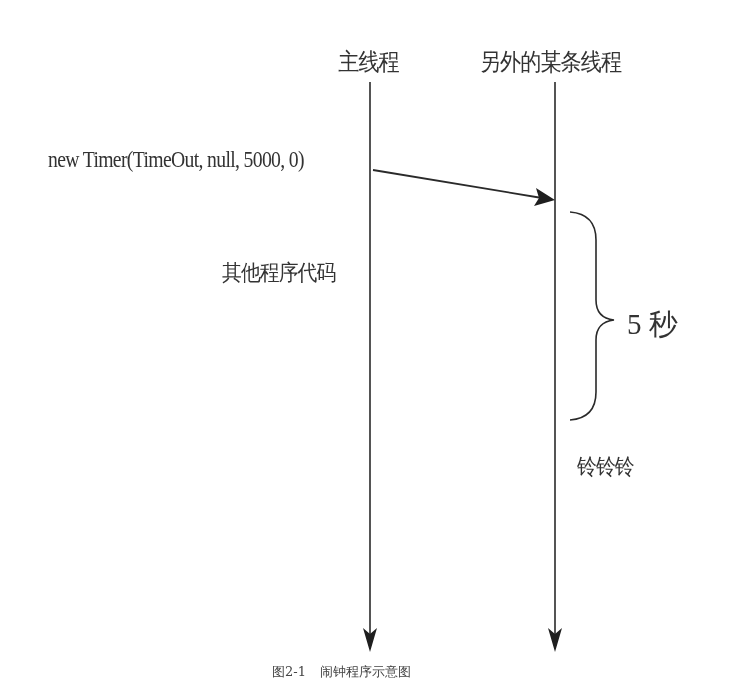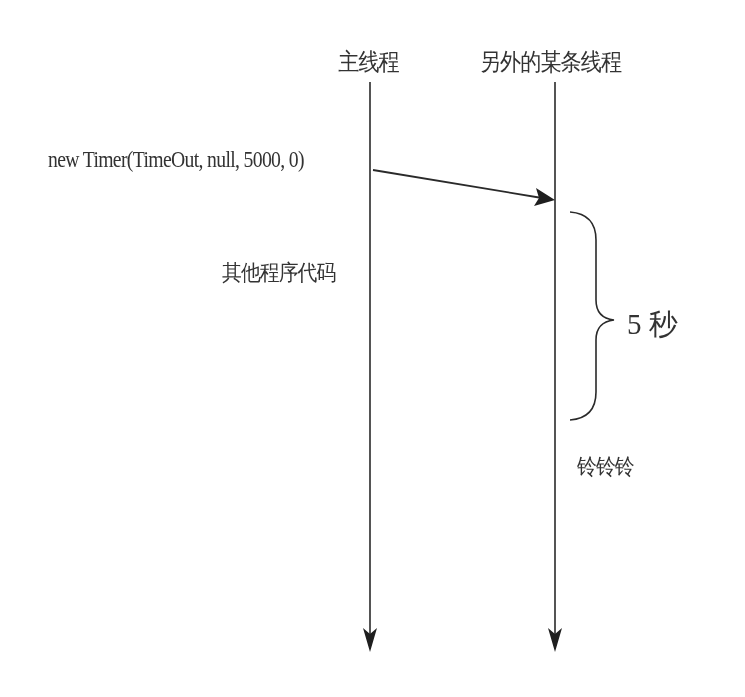--- a/index.html
+++ b/index.html
@@ -109,13 +109,16 @@
   </svg>
 
   <div class="label thread-title" id="title-main">主线程</div>
   <div class="label thread-title" id="title-other">另外的某条线程</div>
 
   <div class="label" id="call-label">new Timer(TimeOut, null, 5000, 0)</div>
   <div class="label" id="other-code-label">其他程序代码</div>
   <div class="label" id="duration-label">5 秒</div>
   <div class="label" id="ring-label">铃铃铃</div>
 
+  <div class="label" id="caption">
+    <span class="num">图2-1</span><span>闹钟程序示意图</span>
+  </div>
 </div>
 
 </body></html>

